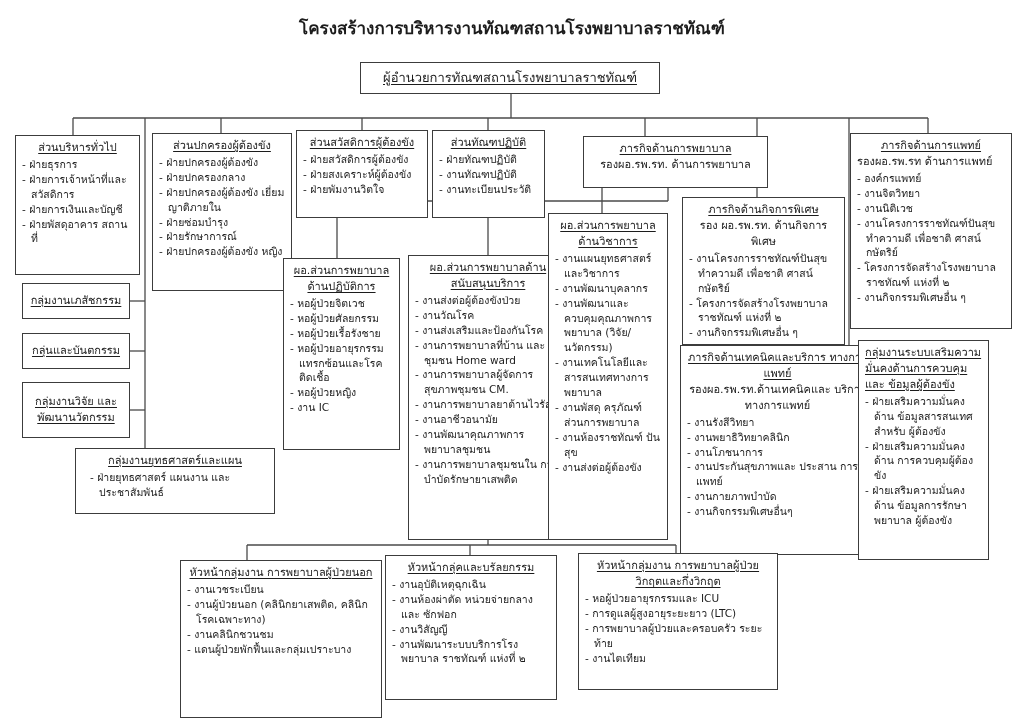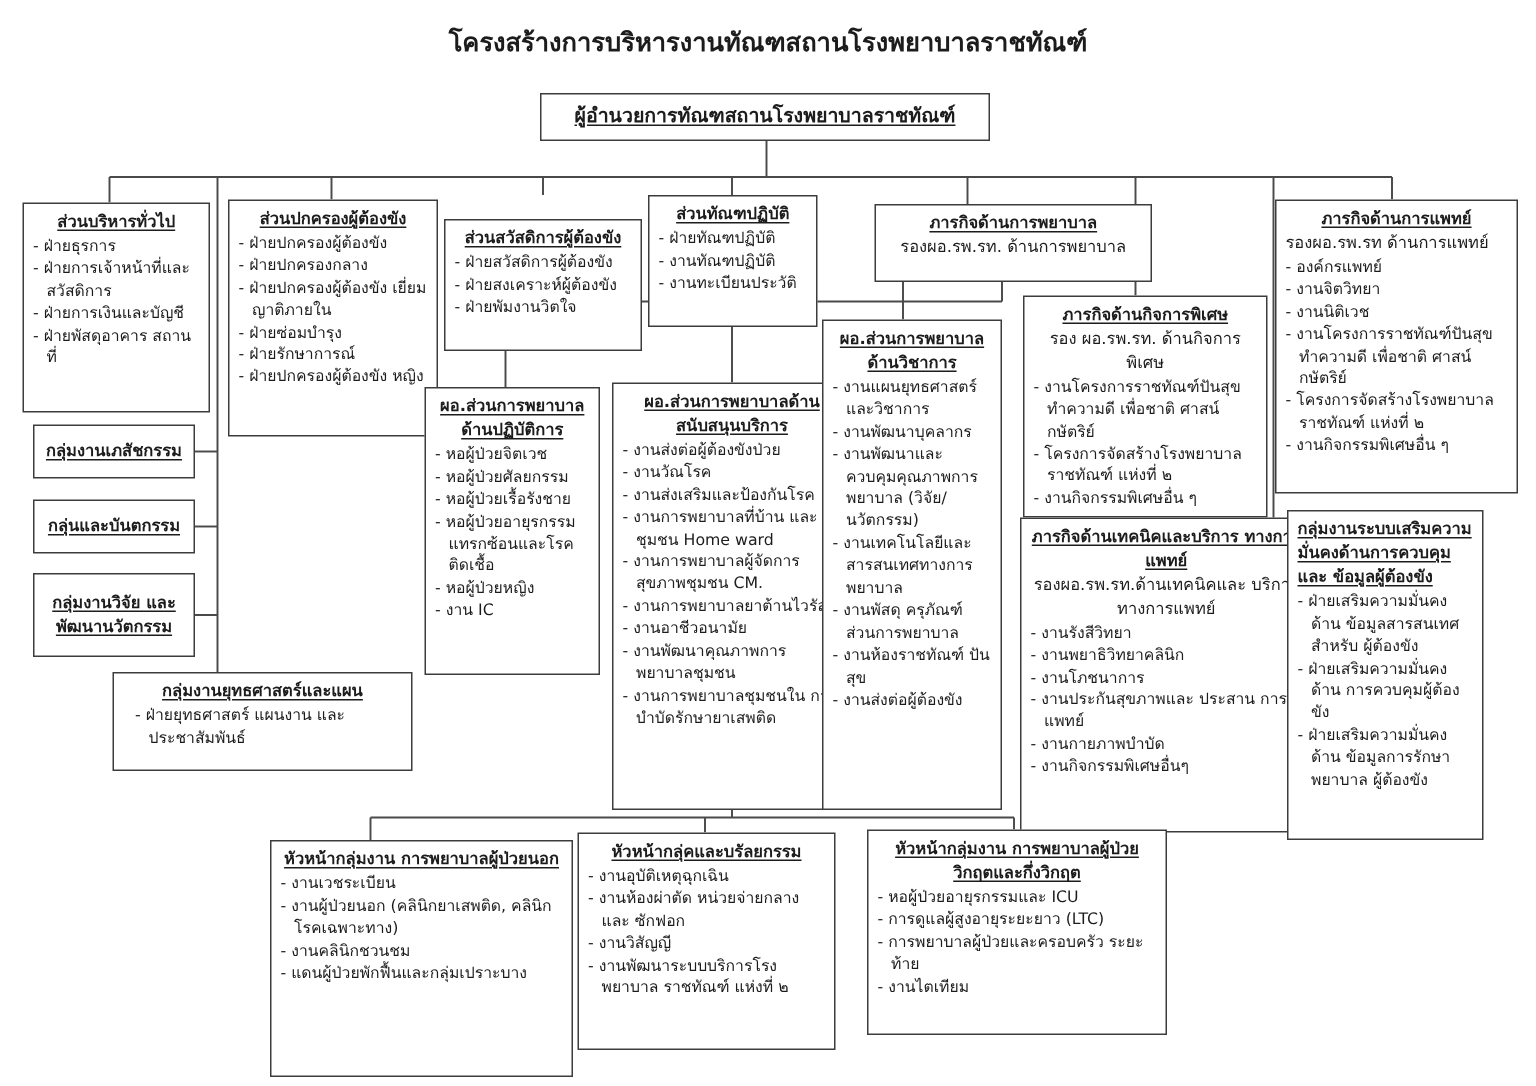--- a/index.html
+++ b/index.html
@@ -12,37 +12,37 @@
     position:absolute;left:0;top:14px;width:1024px;text-align:center;
     font-size:17px;font-weight:bold;
   }
   #connectors{position:absolute;left:0;top:0;z-index:0;}
   .box{
     position:absolute;z-index:1;background:#ffffff;
     border:1.2px solid #3c3c3c;box-sizing:border-box;
     padding:4px 6px;font-size:10.5px;line-height:1.42;
   }
   .box .hd{
-    font-weight:bold;text-decoration:underline;text-underline-offset:2px;
+    font-weight:normal;text-decoration:underline;text-underline-offset:2px;
     text-align:center;font-size:11px;line-height:1.45;
   }
   .box .hd.left{text-align:left;}
   .box .sub{font-weight:normal;text-align:center;font-size:11px;line-height:1.45;}
   .box .sub.left{text-align:left;}
   .box .items{margin-top:1px;}
   .box .items .item{padding-left:9px;text-indent:-9px;}
   .box.center-only{display:flex;align-items:center;justify-content:center;}
   #bx-director{
     left:360px;top:62px;width:300px;height:32px;
     display:flex;align-items:center;justify-content:center;
   }
   #bx-director .hd{font-size:13px;}
   #bx-general-admin{left:15px;top:135px;width:125px;min-height:140px;}
   #bx-custody{left:152px;top:133px;width:140px;min-height:158px;}
-  #bx-welfare{left:296px;top:130px;width:132px;min-height:88px;margin-top:16px;}
+  #bx-welfare{left:296px;top:130px;width:132px;min-height:88px;}
   #bx-penology{left:432px;top:130px;width:113px;min-height:88px;}
   #bx-nursing-mission{left:583px;top:136px;width:185px;min-height:52px;}
   #bx-medical-mission{left:850px;top:133px;width:162px;min-height:196px;}
   #bx-special-affairs{left:682px;top:197px;width:163px;min-height:141px;}
   #bx-technical{left:680px;top:345px;width:195px;min-height:210px;}
   #bx-security{left:858px;top:340px;width:131px;min-height:220px;}
   #bx-pharmacy{left:22px;top:283px;width:108px;height:36px;}
   #bx-dental{left:22px;top:333px;width:108px;height:36px;}
   #bx-research{left:22px;top:382px;width:108px;height:56px;}
   #bx-strategy{left:75px;top:448px;width:200px;min-height:66px;}

